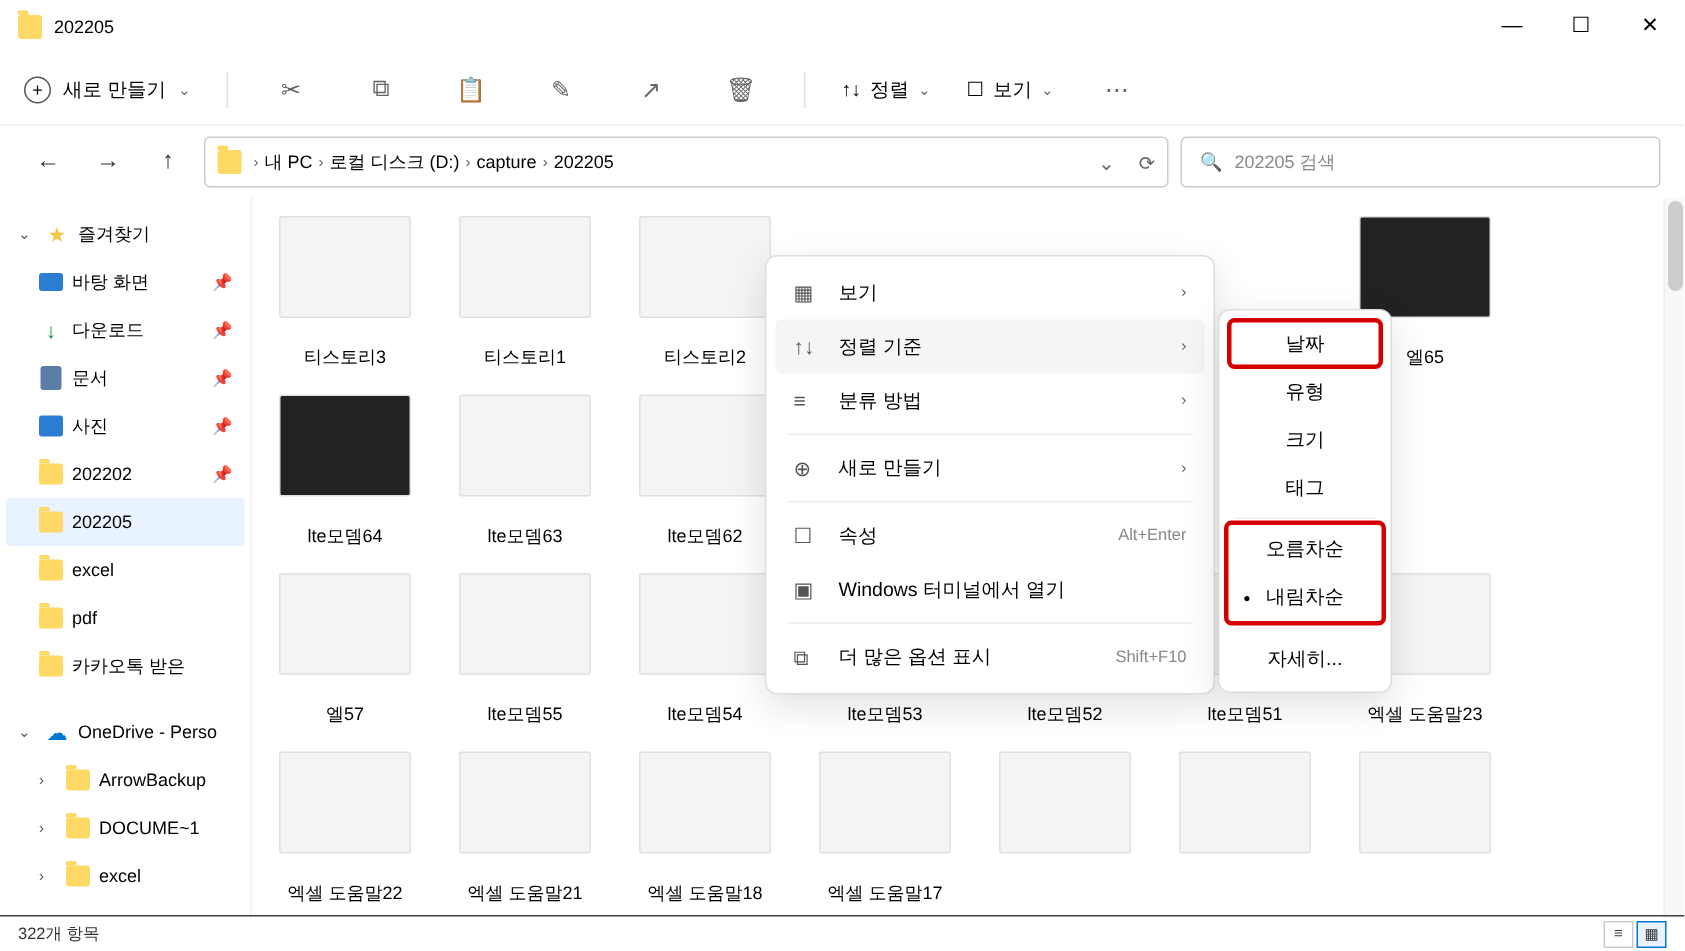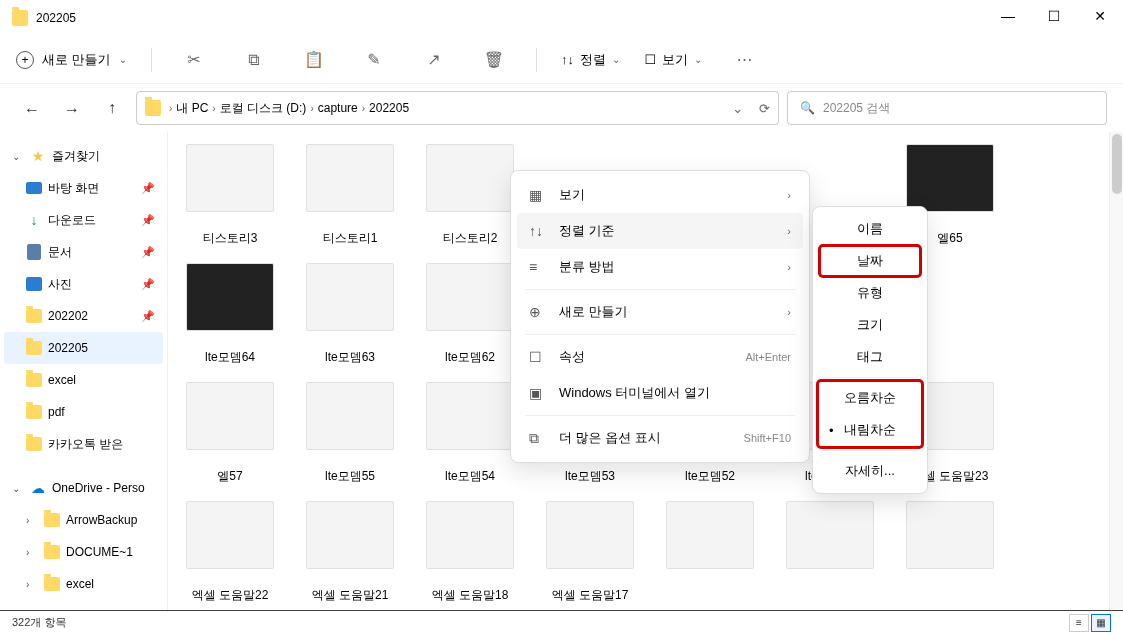--- a/index.html
+++ b/index.html
@@ -389,23 +389,20 @@
   </div>
   <div class="sep2"></div>
   <div class="row">
     <span class="ico">⧉</span>
     <span>더 많은 옵션 표시</span>
     <span class="short">Shift+F10</span>
   </div>
 </div>
 
 <div class="submenu">
-  <div class="srow">
-    <span>이름</span>
-  </div>
   <div class="srow boxed">
     <span>날짜</span>
   </div>
   <div class="srow">
     <span>유형</span>
   </div>
   <div class="srow">
     <span>크기</span>
   </div>
   <div class="srow">

